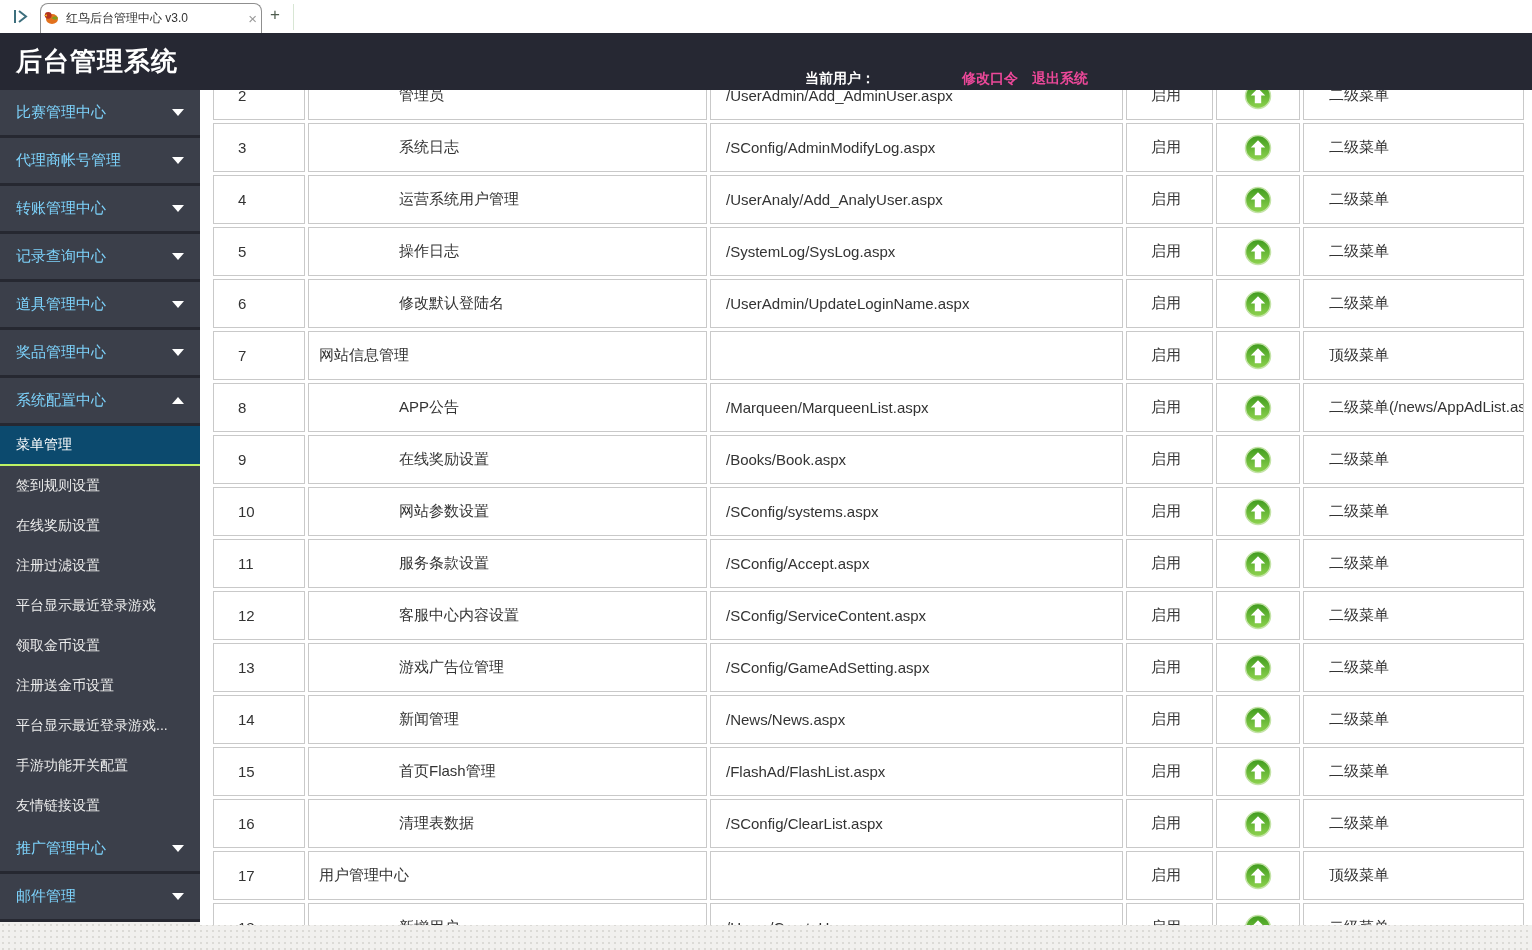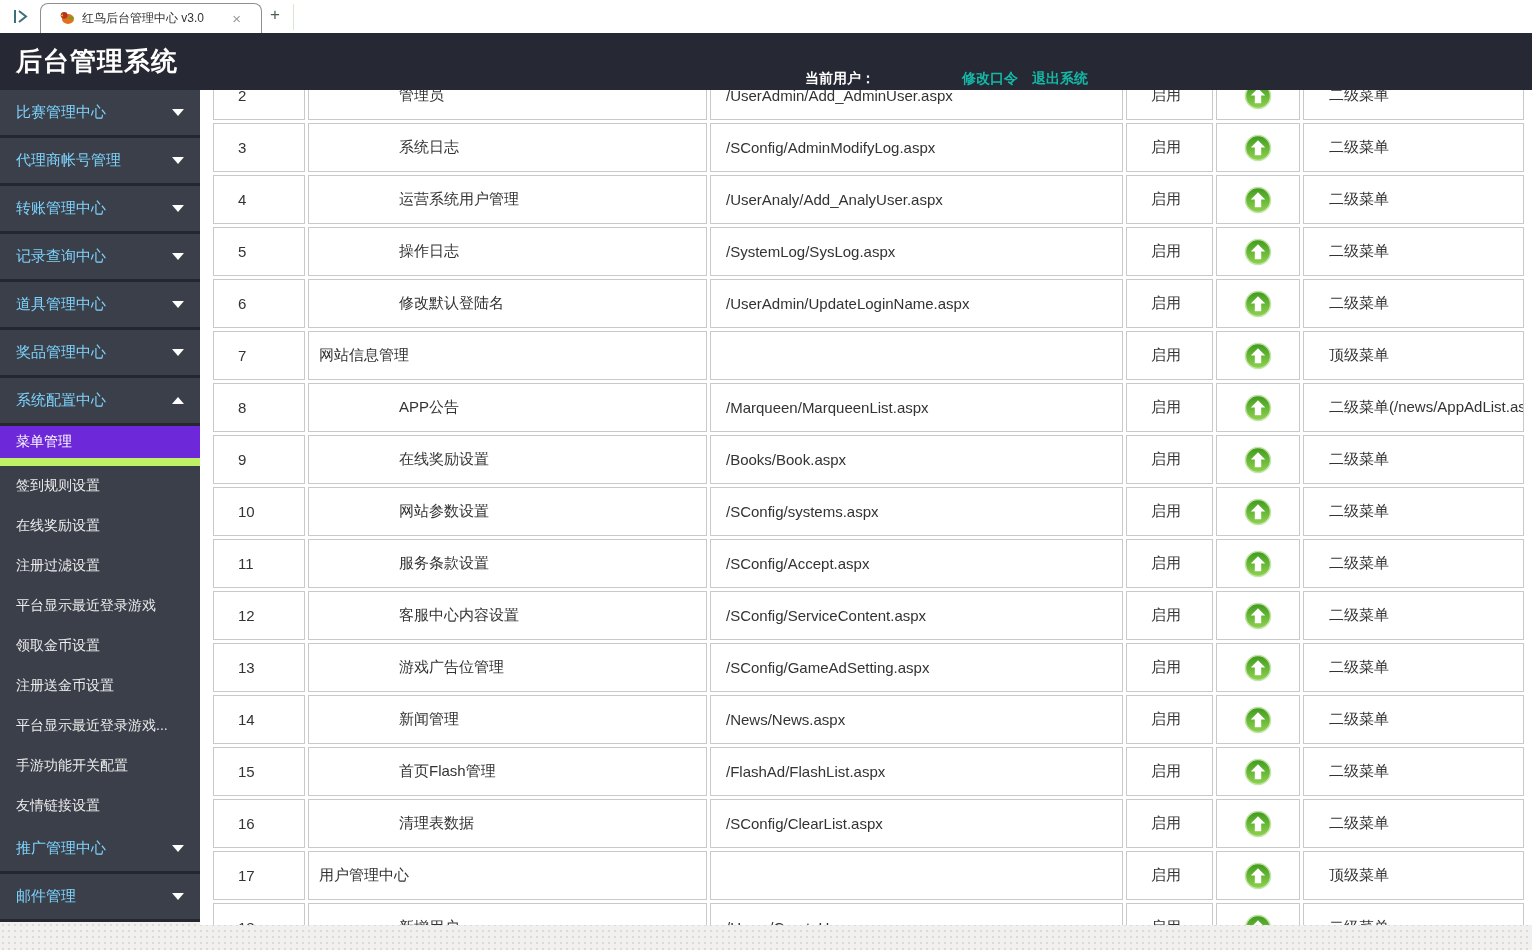--- a/index.html
+++ b/index.html
@@ -6,40 +6,40 @@
   body{
     width:1532px;height:950px;position:relative;overflow:hidden;
     font-family:"Liberation Sans","DejaVu Sans",sans-serif;background:#ffffff;
   }
   
   .chrome{position:absolute;top:0;left:0;right:0;height:33px;background:#ffffff;z-index:10;}
   .toggle{position:absolute;left:10px;top:7px;width:22px;height:20px;cursor:pointer;}
   .tab{
     position:absolute;left:40px;top:3px;width:222px;height:30px;box-sizing:border-box;
     background:#fff;border:1px solid #8f8f8f;border-bottom:none;border-radius:8px 8px 0 0;
-    display:flex;align-items:center;padding:0 18px;
+    display:flex;align-items:center;padding:0 2px;
   }
   .tab-title{flex:1;font-size:12px;color:#333;margin-left:7px;white-space:nowrap;overflow:hidden;}
   .tab-close{color:#9a9a9a;font-size:15px;line-height:1;padding:0 2px;cursor:pointer;}
   .newtab{position:absolute;left:270px;top:5px;font-size:17px;color:#4f5d4f;cursor:pointer;}
   .chrome-divider{position:absolute;left:293px;top:4px;height:26px;width:1px;background:#d8e6d4;}
   
   .appheader{position:absolute;top:33px;left:0;right:0;height:57px;background:#262833;z-index:6;}
   .app-title{position:absolute;left:16px;top:11px;color:#fff;font-size:26px;font-weight:bold;letter-spacing:1px;}
   .user-bar{position:absolute;left:805px;bottom:2px;display:flex;align-items:center;color:#fff;font-size:14px;font-weight:bold;white-space:nowrap;}
   .username{display:inline-block;width:87px;}
-  .user-link{margin-right:14px;cursor:pointer;color:#14b8a6;text-decoration:none;}
+  .user-link{margin-right:14px;cursor:pointer;color:#ec4899;text-decoration:none;}
   
   .sidebar{position:absolute;top:90px;left:0;width:200px;height:832px;background:#3b3f4a;z-index:4;overflow:hidden;}
   .group{height:45px;border-bottom:3px solid #262831;display:flex;align-items:center;
     padding:0 16px;color:#7dd3fc;font-size:15px;cursor:pointer;white-space:nowrap;}
   .caret{margin-left:auto;width:0;height:0;border-left:6px solid transparent;border-right:6px solid transparent;border-top:7px solid #fff;}
   .caret.expanded{border-top:none;border-bottom:7px solid #fff;}
   .sub{height:40px;display:flex;align-items:center;padding:0 16px;color:#ececec;font-size:14px;cursor:pointer;white-space:nowrap;overflow:hidden;}
-  .sub.active{background:#6d28d9;color:#fff;border-bottom:8px solid #bef264;box-sizing:border-box;}
+  .sub.active{background:#0c4a6e;color:#fff;border-bottom:2px solid #bef264;box-sizing:border-box;}
   
   .main{position:absolute;top:90px;left:200px;width:1332px;height:835px;overflow:hidden;background:#fff;z-index:2;}
   table.menu{position:absolute;left:10px;top:-22px;border-collapse:separate;border-spacing:3px;table-layout:fixed;width:1317px;}
   td{background:#fff;border:1px solid #c9c9c9;height:45px;font-size:15px;color:#333;
      box-sizing:content-box;white-space:nowrap;overflow:hidden;vertical-align:middle;}
   td.c-num{padding-left:24px;}
   td.c-name{padding-left:90px;}
   td.c-name.toplevel{padding-left:10px;}
   td.c-url{padding-left:15px;}
   td.c-status{padding-left:24px;}

